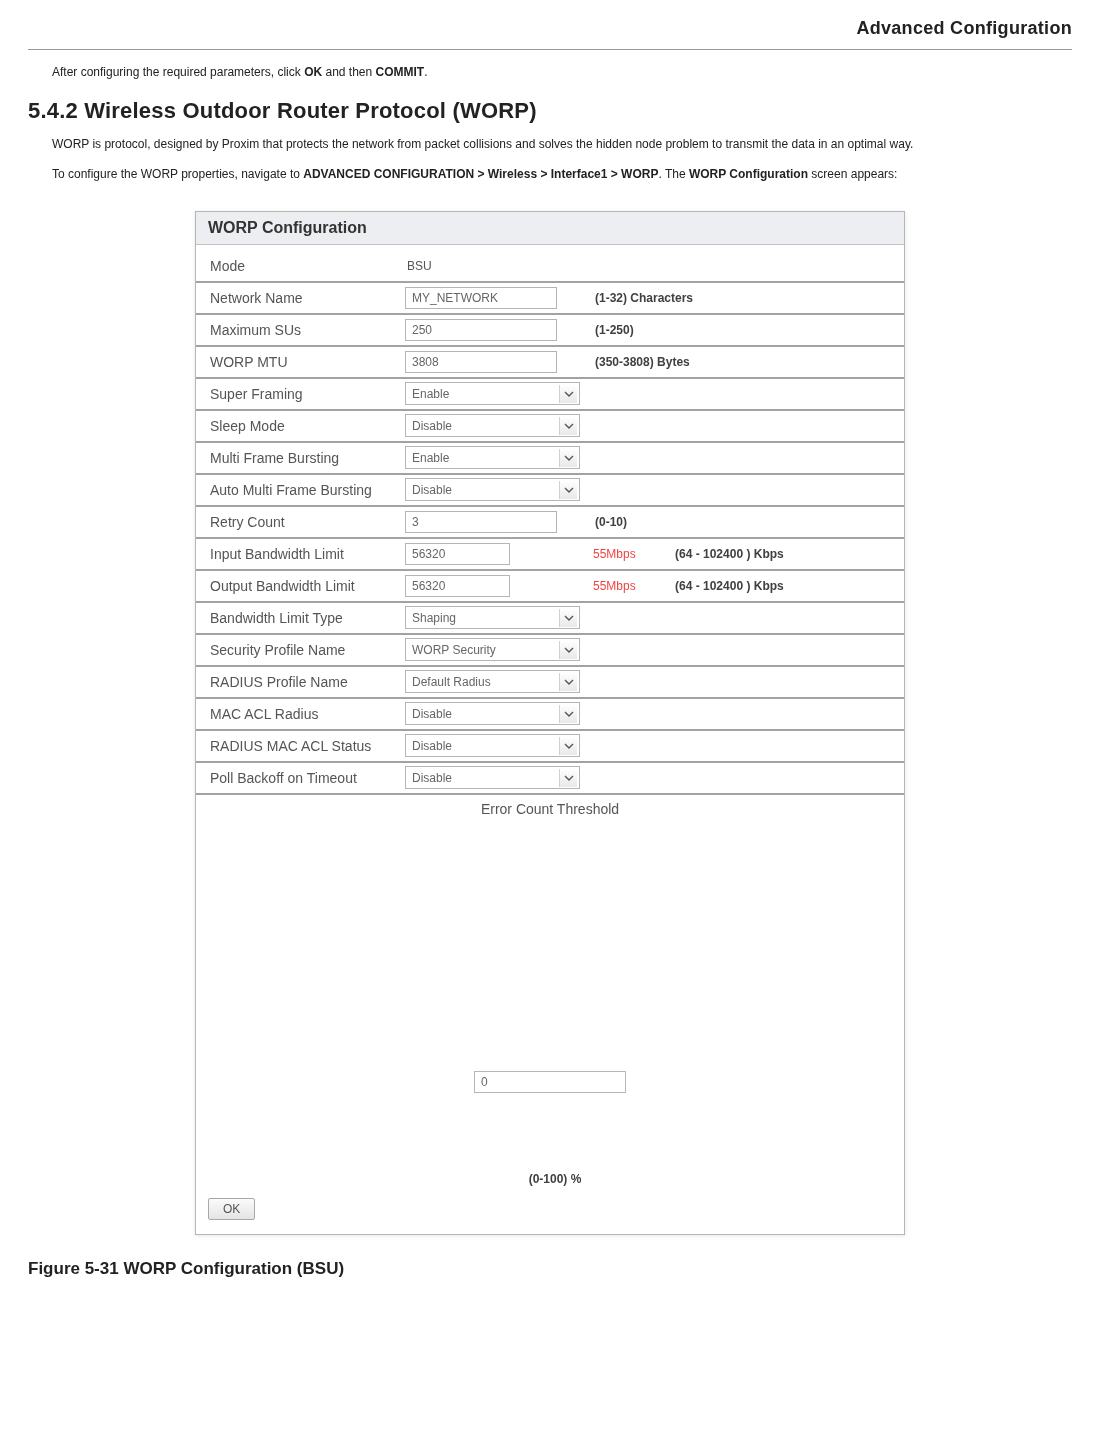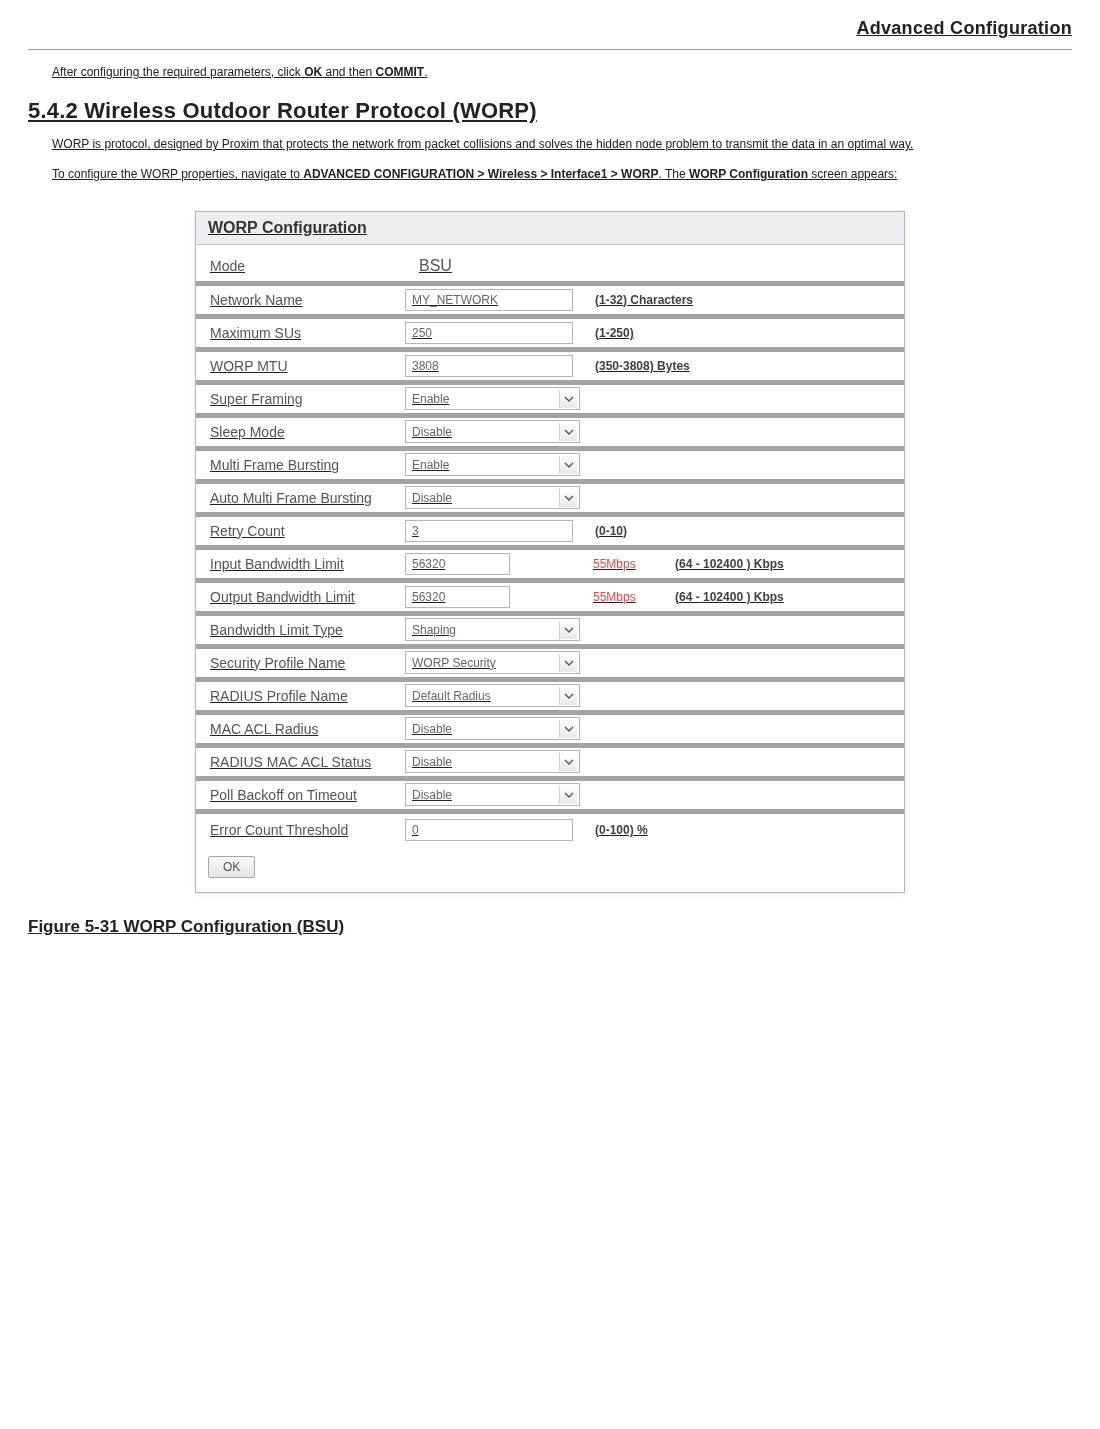--- a/index.html
+++ b/index.html
@@ -6,21 +6,20 @@
   body {
     margin: 0;
     padding: 0;
     font-family: "Segoe UI", Arial, sans-serif;
     background: #fff;
     color: #222;
     width: 1100px;
   }
   .page {
     padding: 18px 28px 10px 28px;
-    text-decoration: underline;
   }
   .header-line {
     text-align: right;
     font-weight: 700;
     font-size: 18px;
     letter-spacing: 0.3px;
     padding-bottom: 10px;
   }
   .hr-thin { border: none; border-top: 1px solid #999; margin: 0 0 14px 0; }
   .body-text {
@@ -58,27 +57,27 @@
     font-size: 16px;
     padding: 7px 12px;
     color: #333;
   }
   .panel-body {
     padding: 6px 0 14px 0;
   }
   .row {
     display: flex;
     align-items: center;
-    border-bottom: 5px solid #a3a3a3;
+    border-bottom: 2px solid #a3a3a3;
     min-height: 32px;
     padding: 2px 14px;
     font-size: 14px;
     color: #555;
   }
-  .row.noborder { border-bottom: none; }
+  .row.noborder { border-bottom: none; flex-direction: column; }
   .col-label {
     flex: 0 0 195px;
     padding: 4px 0;
   }
   .col-field {
     flex: 0 0 180px;
     display: flex;
     align-items: center;
   }
   .col-extra {
@@ -88,21 +87,21 @@
     padding-left: 8px;
   }
   .col-hint {
     flex: 1;
     font-size: 12px;
     font-weight: 700;
     color: #404040;
     padding-left: 10px;
   }
   input.txt {
-    width: 168px;
+    width: 152px;
     height: 22px;
     border: 1px solid #b5b5b5;
     padding: 1px 6px;
     font-size: 12px;
     color: #666;
     background: #fff;
   }
   input.txt.narrow { width: 105px; }
   .sel {
     width: 175px;
@@ -122,24 +121,23 @@
     height: 18px;
     border-left: 1px solid #d0d0d0;
     display: flex;
     align-items: center;
     justify-content: center;
     margin-right: -2px;
     background: linear-gradient(#fff,#e8e8e8);
   }
   .sel .caret svg { width: 10px; height: 10px; }
   .static-val {
-    font-size: 16px;
+    font-size: 12px;
     color: #555;
     padding: 4px 2px;
-    margin-left: 12px;
   }
   .ok-row {
     padding: 10px 12px 0 12px;
   }
   .ok-btn {
     display: inline-block;
     border: 1px solid #a8a8a8;
     background: linear-gradient(#fbfbfb,#e4e4e4);
     font-size: 12px;
     color: #555;

